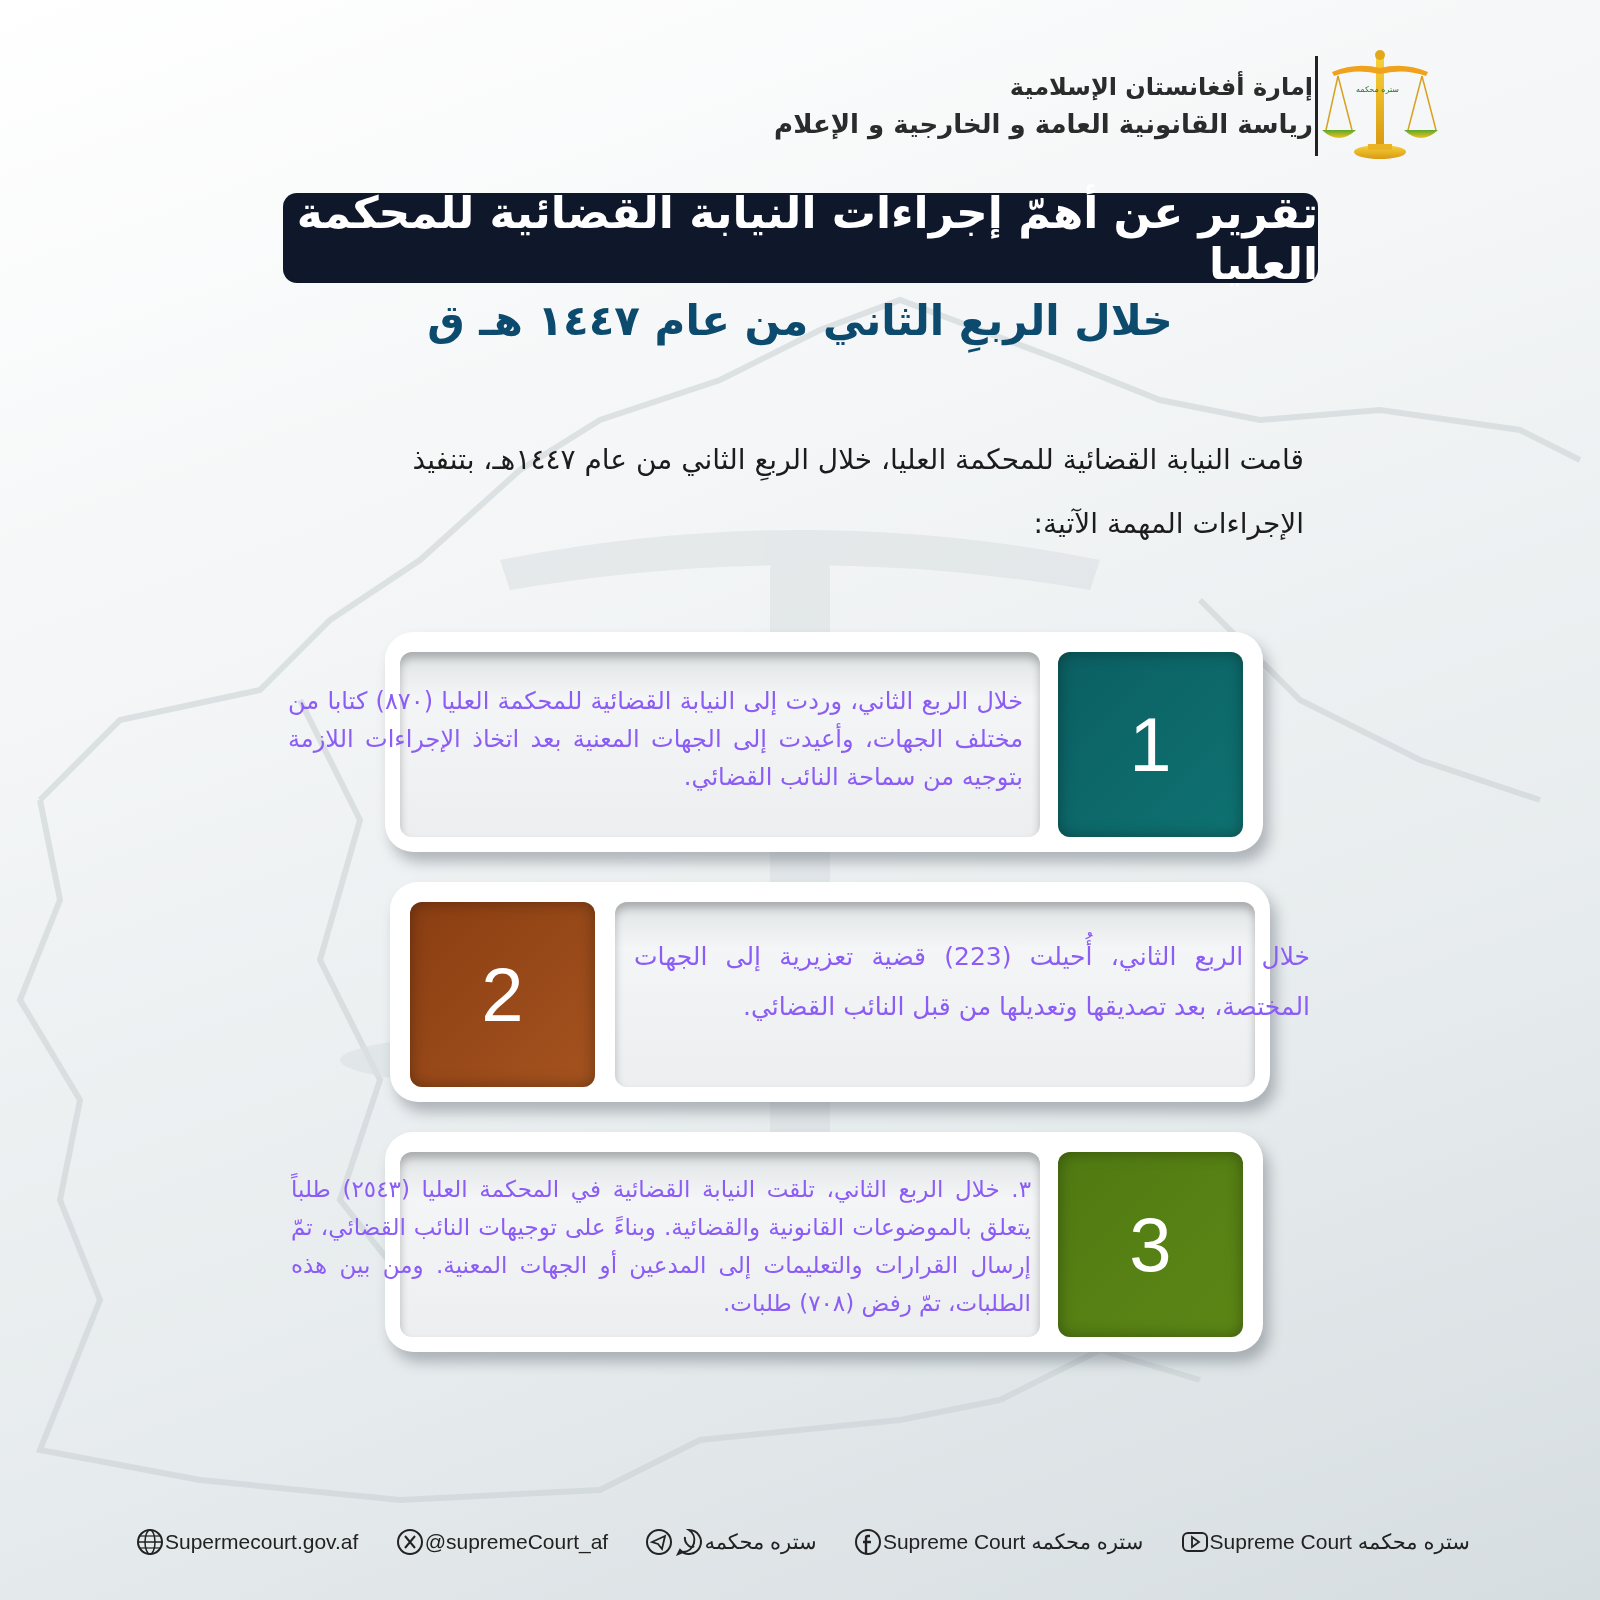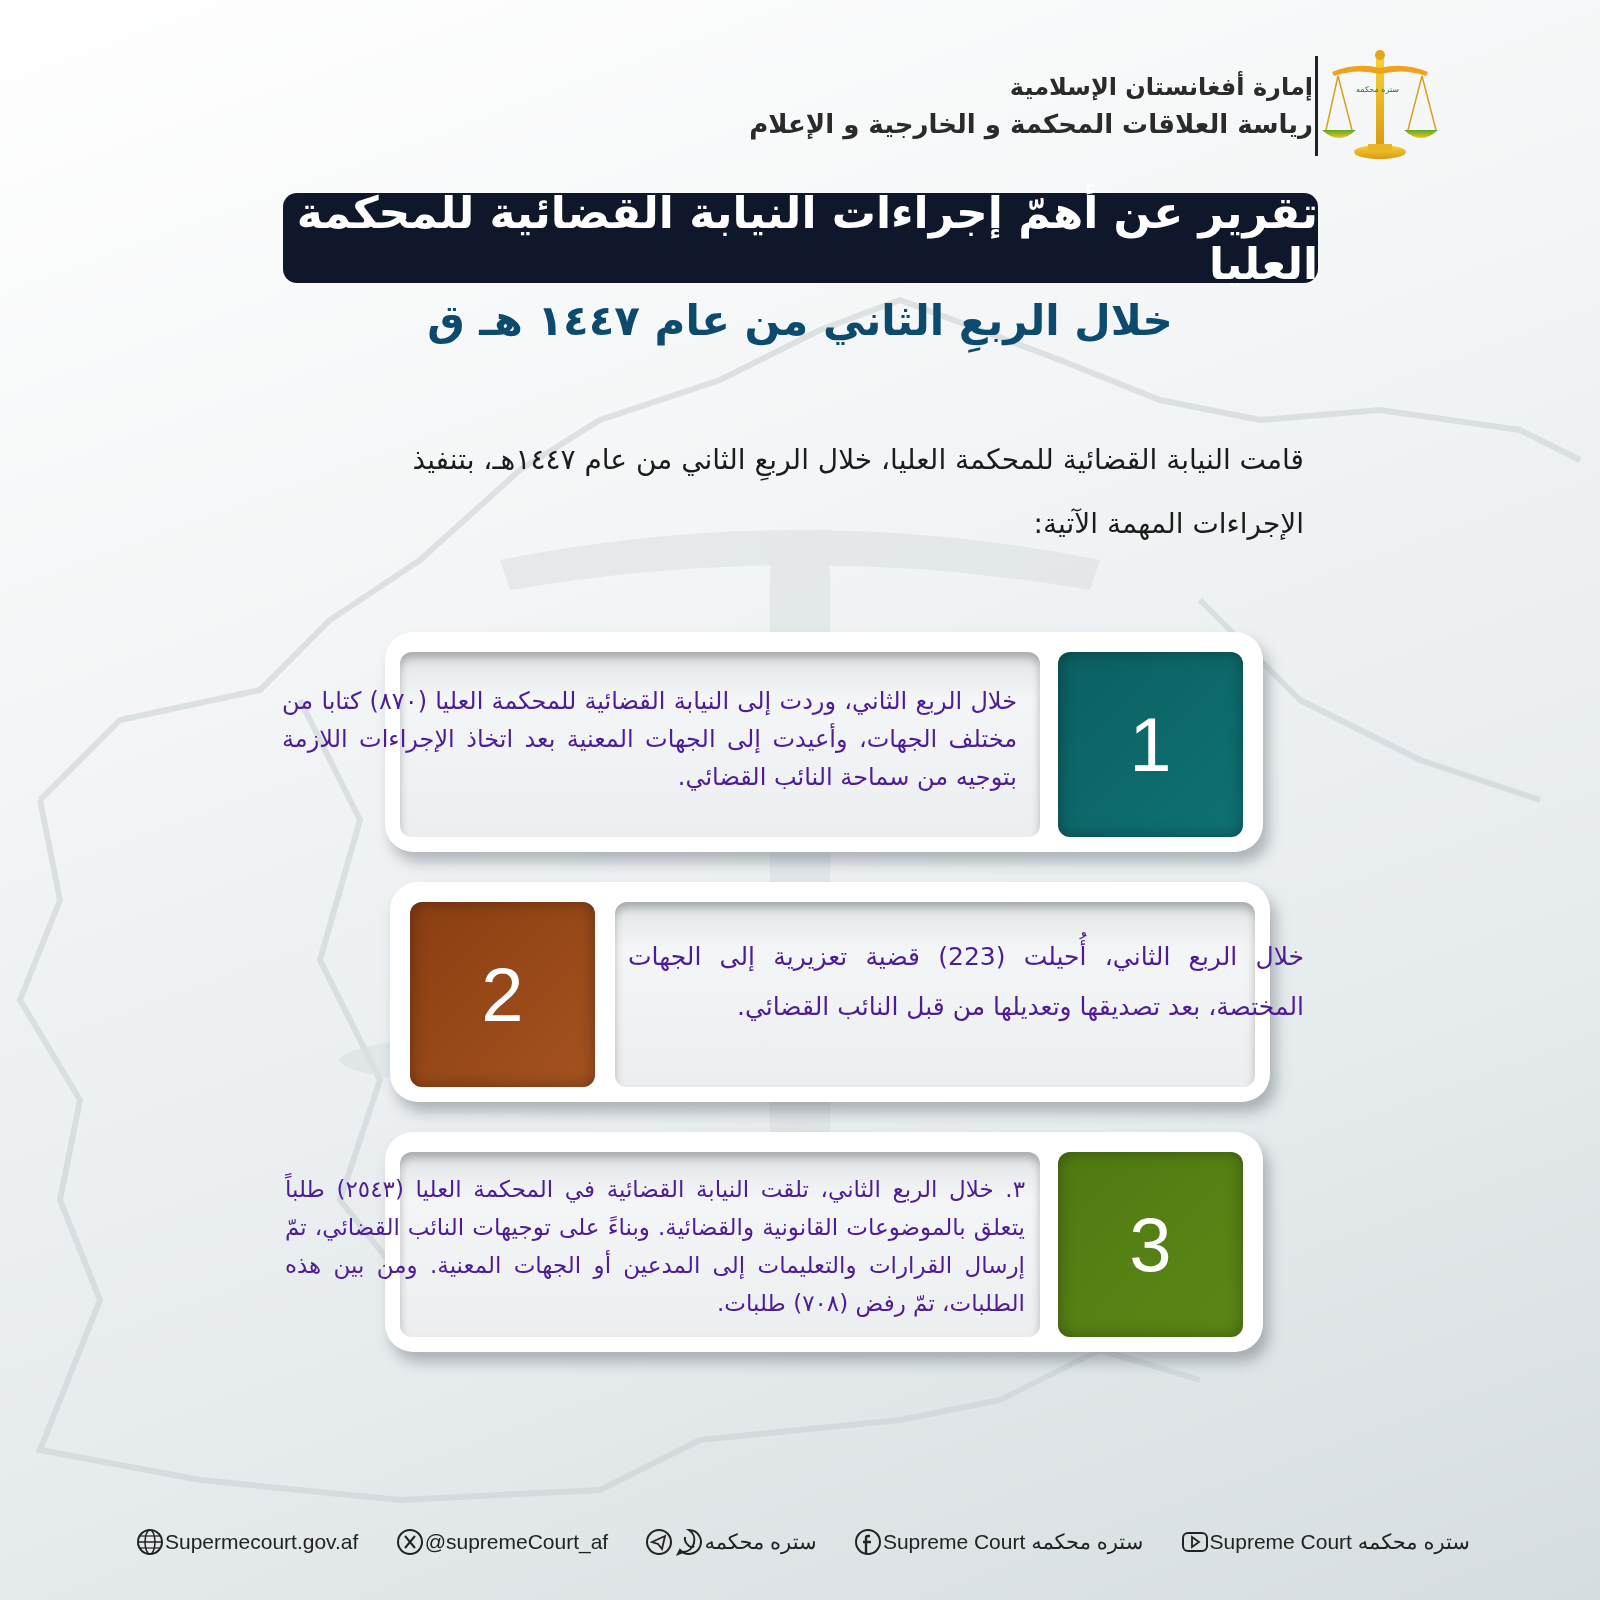--- a/index.html
+++ b/index.html
@@ -53,21 +53,21 @@
     color: #fff; font-size: 76px; font-family: "Liberation Sans", sans-serif;
     box-shadow: inset 0 0 16px rgba(0,0,0,0.35);
   }
   .card-text-panel {
     position: absolute; top: 20px; height: 185px; border-radius: 12px;
     background: linear-gradient(180deg, #dfe3e5 0%, #f4f5f6 25%, #eceeef 100%);
     box-shadow: inset 0 6px 8px rgba(0,0,0,0.25);
   }
   .card-text {
     position: absolute; direction: rtl; text-align: justify; text-align-last: right;
-    font-size: 24px; line-height: 38px; color: #4c1d95;
+    font-size: 24px; line-height: 38px; color: #8b5cf6; margin-left: 6px;
   }
   .card1 { top: 632px; left: 385px; width: 878px; }
   .card1 .card-num { right: 20px; background: linear-gradient(135deg, #0b5f62 0%, #0f7272 100%); }
   .card1 .card-text-panel { right: 223px; width: 640px; }
 
   .card2 { top: 882px; left: 390px; width: 880px; }
   .card2 .card-num { left: 20px; background: linear-gradient(135deg, #8a3e12 0%, #a5531f 100%); }
   .card2 .card-text-panel { left: 225px; width: 640px; }
 
   .card3 { top: 1132px; left: 385px; width: 878px; }
@@ -100,21 +100,21 @@
   <g fill="#cfd5d8" opacity="0.7">
     <rect x="770" y="560" width="60" height="620" rx="10"></rect>
     <ellipse cx="800" cy="1060" rx="460" ry="40"></ellipse>
     <path d="M500 560 Q800 500 1100 560 L1090 590 Q800 540 510 590 Z"></path>
   </g>
 </svg>
 
 <div class="header">
   <div class="header-text">
     <div class="l1">إمارة أفغانستان الإسلامية</div>
-    <div class="l3">رياسة العلاقات المحكمة و الخارجية و الإعلام</div>
+    <div class="l3">رياسة القانونية العامة و الخارجية و الإعلام</div>
   </div>
   <div class="header-divider"></div>
   <svg class="logo" viewBox="0 0 120 120">
     <defs>
       <linearGradient id="gold" x1="0" x2="0" y1="0" y2="1">
         <stop offset="0" stop-color="#f7d23a"></stop>
           <stop offset="1" stop-color="#d99a12"></stop>
       </linearGradient>
       <linearGradient id="pan" x1="0" x2="0" y1="0" y2="1">
         <stop offset="0" stop-color="#59a82a"></stop>

